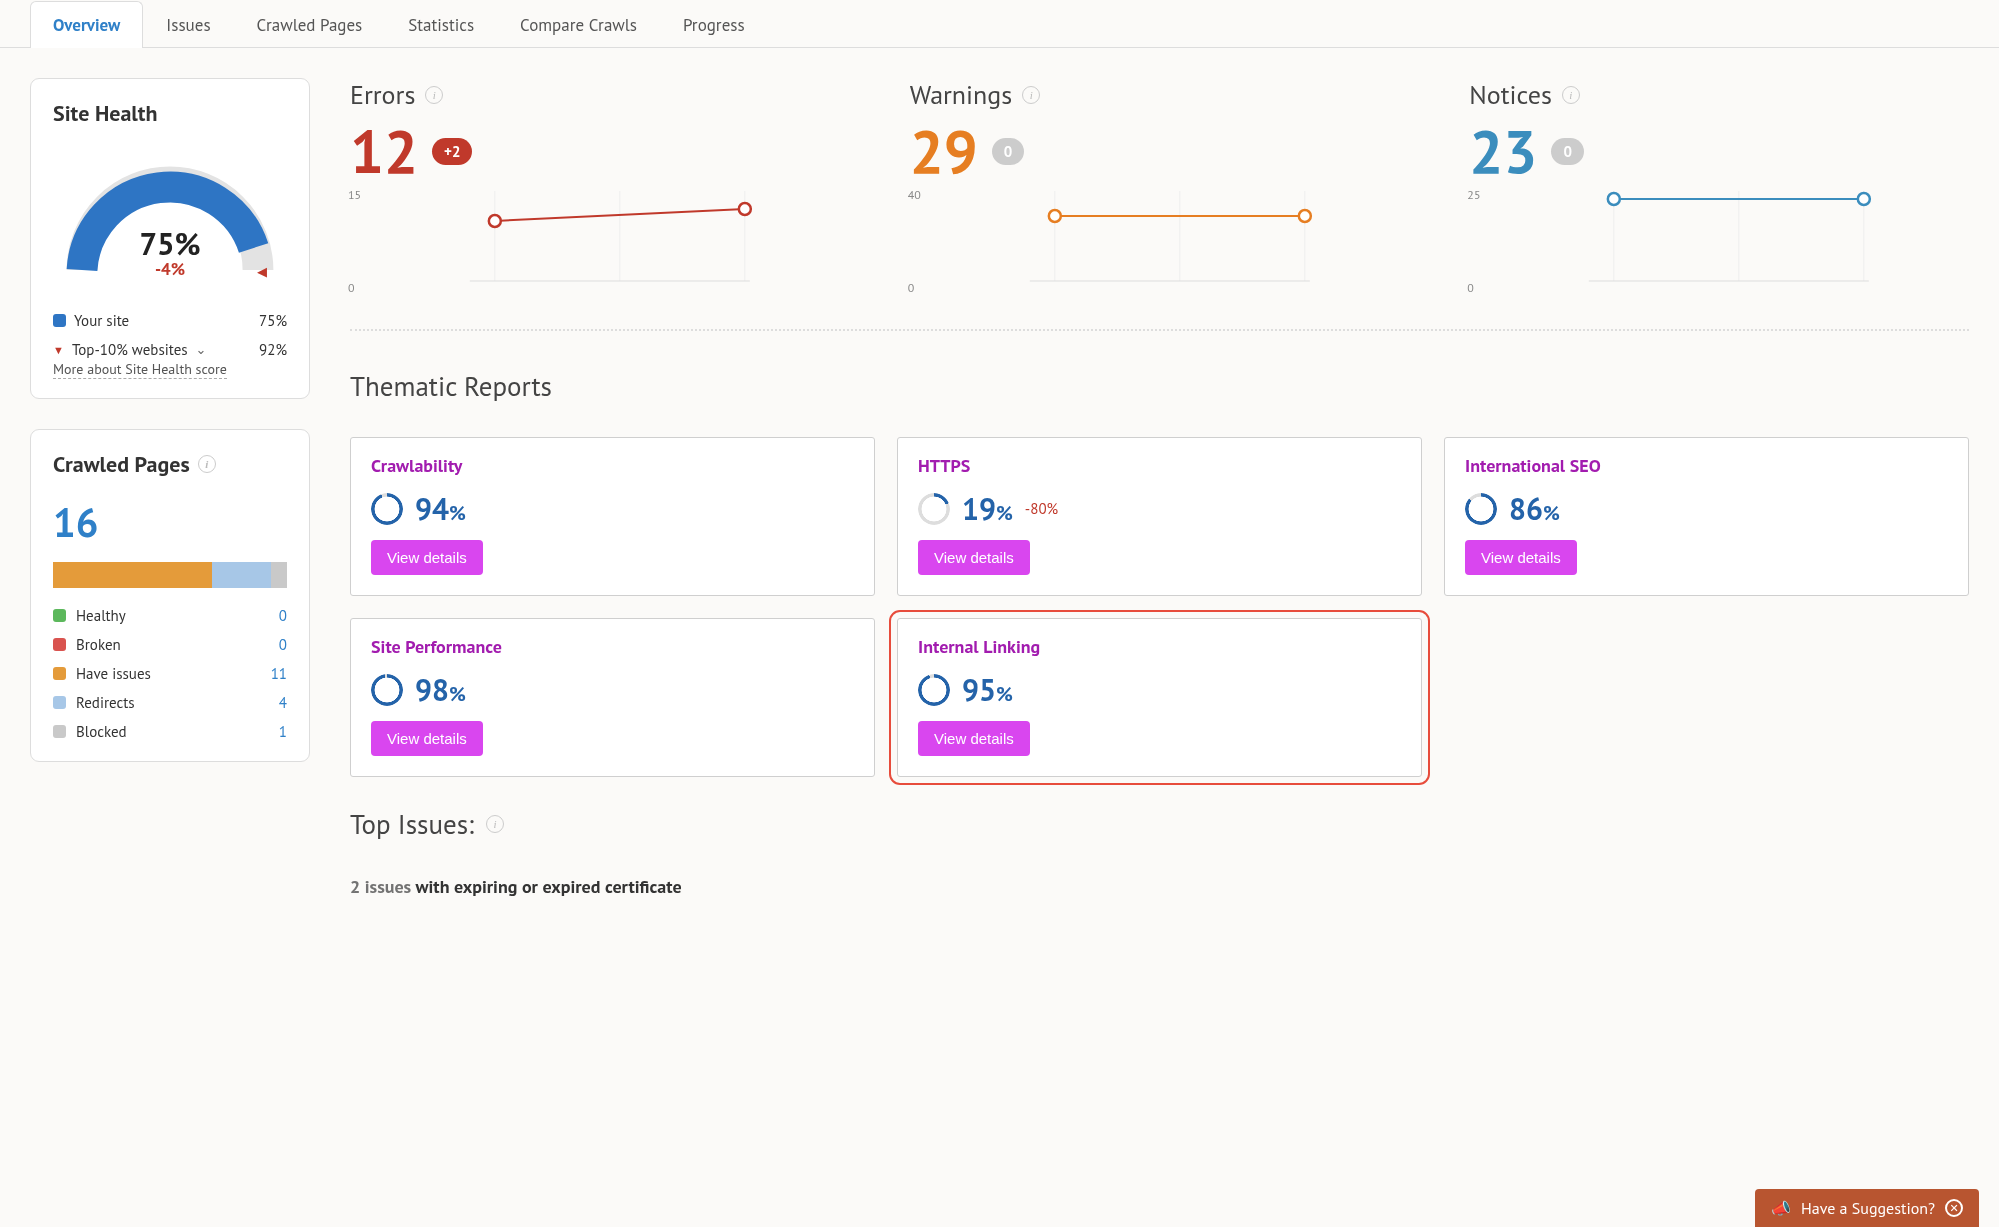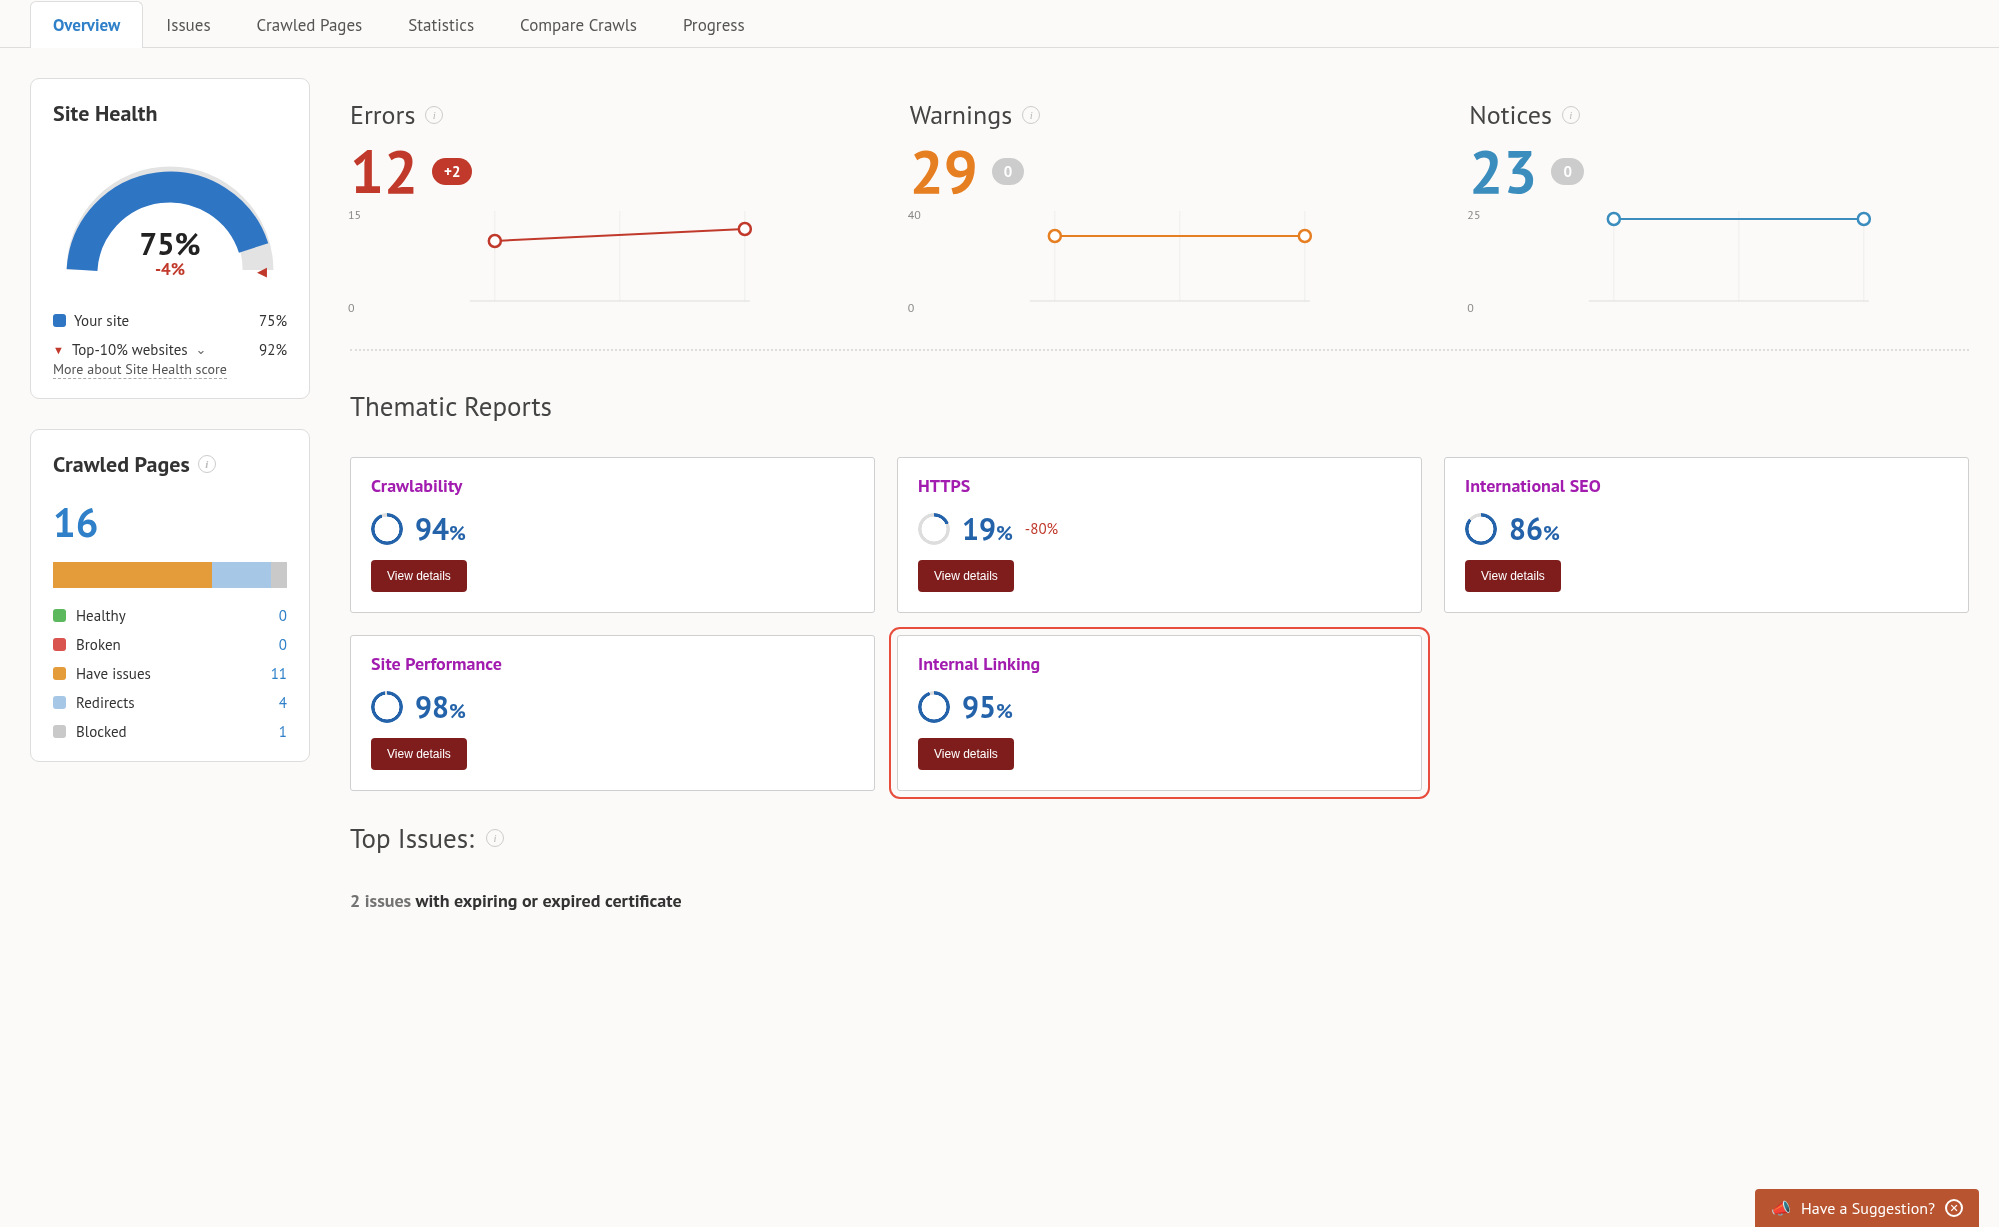--- a/index.html
+++ b/index.html
@@ -139,21 +139,21 @@
   
   .cp-count { font-size: 40px; font-weight: 700; color: var(--blue-strong); margin: 0 0 14px; }
   .cp-bar { height: 26px; display: flex; overflow: hidden; margin-bottom: 18px; }
   .cp-seg { height: 100%; }
   .cp-list { display:flex; flex-direction:column; gap:10px; font-size:15px; }
   .cp-row { display:flex; align-items:center; gap:10px; }
   .cp-row .num { margin-left:auto; color: var(--blue-strong); }
   .sq { width:13px; height:13px; border-radius:3px; flex:none; }
 
   
-  .stats-row { display: flex; gap: 60px; margin-top: 20px; }
+  .stats-row { display: flex; gap: 60px; }
   .stat { flex: 1; display:flex; flex-direction:column; gap:10px; min-width:0; }
   .stat-head { display:flex; align-items:center; gap:10px; font-size:26px; color:#444; font-weight:400; }
   .info-ico { width:18px; height:18px; border-radius:50%; border:1px solid #ccc; color:#bbb; font-size:11px; font-style:italic; display:inline-flex; align-items:center; justify-content:center; font-family: Georgia, serif; cursor:help; }
   .stat-val-row { display:flex; align-items:center; gap:14px; }
   .stat-val { font-size:60px; font-weight:700; line-height:1; }
   .stat-errors .stat-val { color: var(--red); }
   .stat-warnings .stat-val { color: var(--orange); }
   .stat-notices .stat-val { color: var(--blue); }
   .badge { border-radius: 14px; padding: 4px 12px; font-size:15px; font-weight:600; color:#fff; }
   .badge-red { background: var(--red); }
@@ -169,21 +169,21 @@
   .section-title { font-size:27px; color:#444; font-weight:400; margin:0 0 4px; display:flex; align-items:center; gap:12px; }
   .reports-grid { display:grid; grid-template-columns: repeat(3, 1fr); gap:22px; }
   .report-card { border:1px solid #cfcfcf; border-radius:3px; padding:16px 20px 20px; display:flex; flex-direction:column; gap:12px; background:#fff; }
   .report-card.highlight { outline: 2px solid #e74c3c; outline-offset: 6px; }
   .report-title { font-size:18px; font-weight:600; color:#a21caf; }
   .report-val-row { display:flex; align-items:center; gap:12px; }
   .donut { width:32px; height:32px; border-radius:50%; flex:none; }
   .report-pct { font-size:30px; font-weight:700; color:#2463a9; }
   .report-pct small { font-size:20px; }
   .report-delta { font-size:15px; color: var(--red); }
-  .btn { background: #7f1d1d; color:#fff; border:none; border-radius:4px; padding:9px 16px; font-size:12px; cursor:pointer; align-self:flex-start; }
+  .btn { background: #d946ef; color:#fff; border:none; border-radius:4px; padding:9px 16px; font-size:15px; cursor:pointer; align-self:flex-start; }
 
   
   .top-issues-link { color: #737373; font-weight:600; }
   .top-issues-rest { font-weight:600; color:#333; }
 
   
   .suggestion {
     position: fixed;
     right: 20px;
     bottom: 0;

